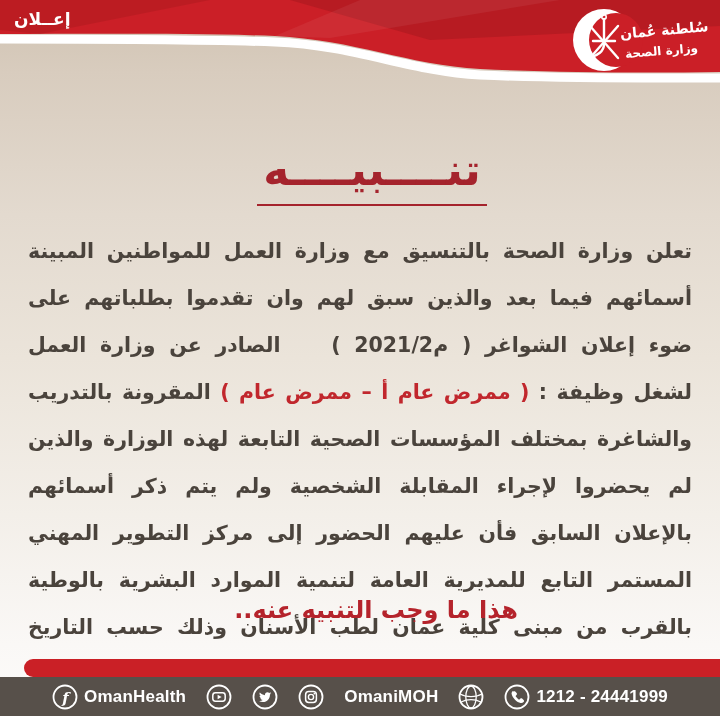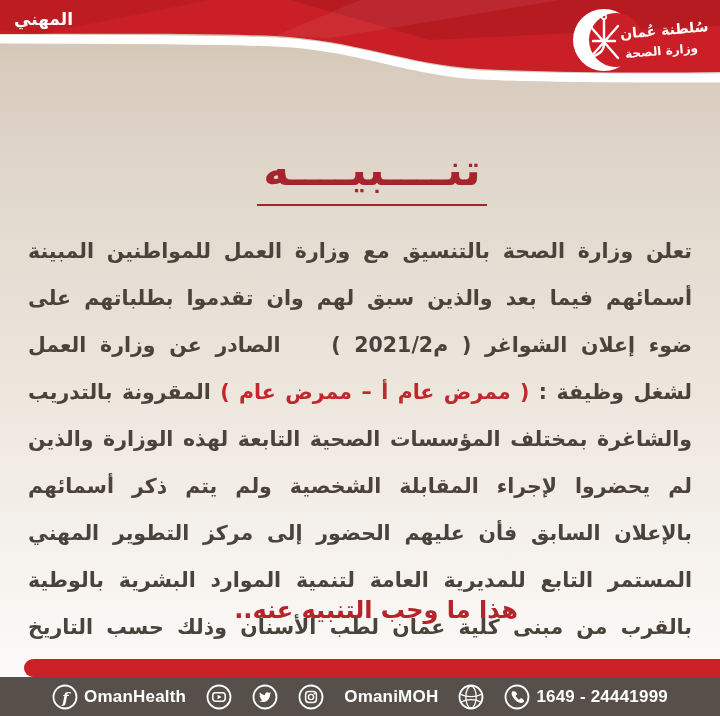--- a/index.html
+++ b/index.html
@@ -64,21 +64,21 @@
 
   <svg class="header-svg" width="720" height="100" viewBox="0 0 720 100" aria-hidden="true">
     <path d="M-5,39 C90,39 190,39 275,42 C355,45 408,71 480,75 C565,79 655,78 725,78" stroke="#ffffff" stroke-width="9" fill="none"></path>
     <path d="M0,0 H720 V72 C650,73 562,73 480,69 C408,65 355,40 275,36 C190,33 90,34 0,34 Z" fill="#cb1f27"></path>
     <path d="M290,0 L720,0 L720,26 L430,40 Z" fill="#7a0e13" opacity="0.25"></path>
     <path d="M0,0 L210,0 L40,34 L0,30 Z" fill="#7a0e13" opacity="0.18"></path>
     <path d="M360,0 L560,0 L330,38 L275,36 Z" fill="#ffffff" opacity="0.06"></path>
   </svg>
 
   <div class="header-date">
-    <span>المهني</span>
+    <span>إعــلان</span>
   </div>
 
   <div class="logo">
     <svg class="logo-svg" width="160" height="72" viewBox="0 0 160 72" aria-hidden="true">
       <circle cx="52" cy="36" r="31" fill="#ffffff"></circle>
       <circle cx="64" cy="36" r="27" fill="#cb1f27"></circle>
       <g stroke="#ffffff" stroke-width="2.4" fill="none" stroke-linecap="round">
         <path d="M38,54 L66,22"></path>
         <path d="M38,22 L66,54"></path>
         <path d="M52,15 L52,40"></path>
@@ -137,17 +137,17 @@
         <path d="M2.3,10 C8,13.5 18,13.5 23.7,10" stroke="#fff" stroke-width="1.3" fill="none"></path>
         <path d="M3.2,18 C9,14.8 17,14.8 22.8,18" stroke="#fff" stroke-width="1.3" fill="none"></path>
       </svg>
     </div>
 
     <div class="f-group">
       <svg class="f-icon" width="26" height="26" viewBox="0 0 26 26" aria-hidden="true">
         <circle cx="13" cy="13" r="11.5" stroke="#fff" stroke-width="1.8" fill="none"></circle>
         <path fill="#fff" d="M9.2,7.6c.6-.6 1.5-.6 2,0l1.4,1.5c.55.55.5,1.3-.1,1.9l-.7.7c-.2.25-.2.6 0 .9 .7,1 1.8,2.1 2.8,2.8 .3.2.65.2.9,0l.7-.7c.6-.6 1.35-.65 1.9-.1l1.5,1.4c.6.5.6,1.4 0,2-.8.85-1.9,1.3-3,1.05-1.9-.45-3.9-1.65-5.6-3.35s-2.9-3.7-3.35-5.6c-.25-1.1.2-2.2 1.05-3z" transform="rotate(0 13 13)"></path>
       </svg>
-      <span class="f-label">1649 - 24441999</span>
+      <span class="f-label">1212 - 24441999</span>
     </div>
 
   </div>
 </div>
 
 </body></html>

